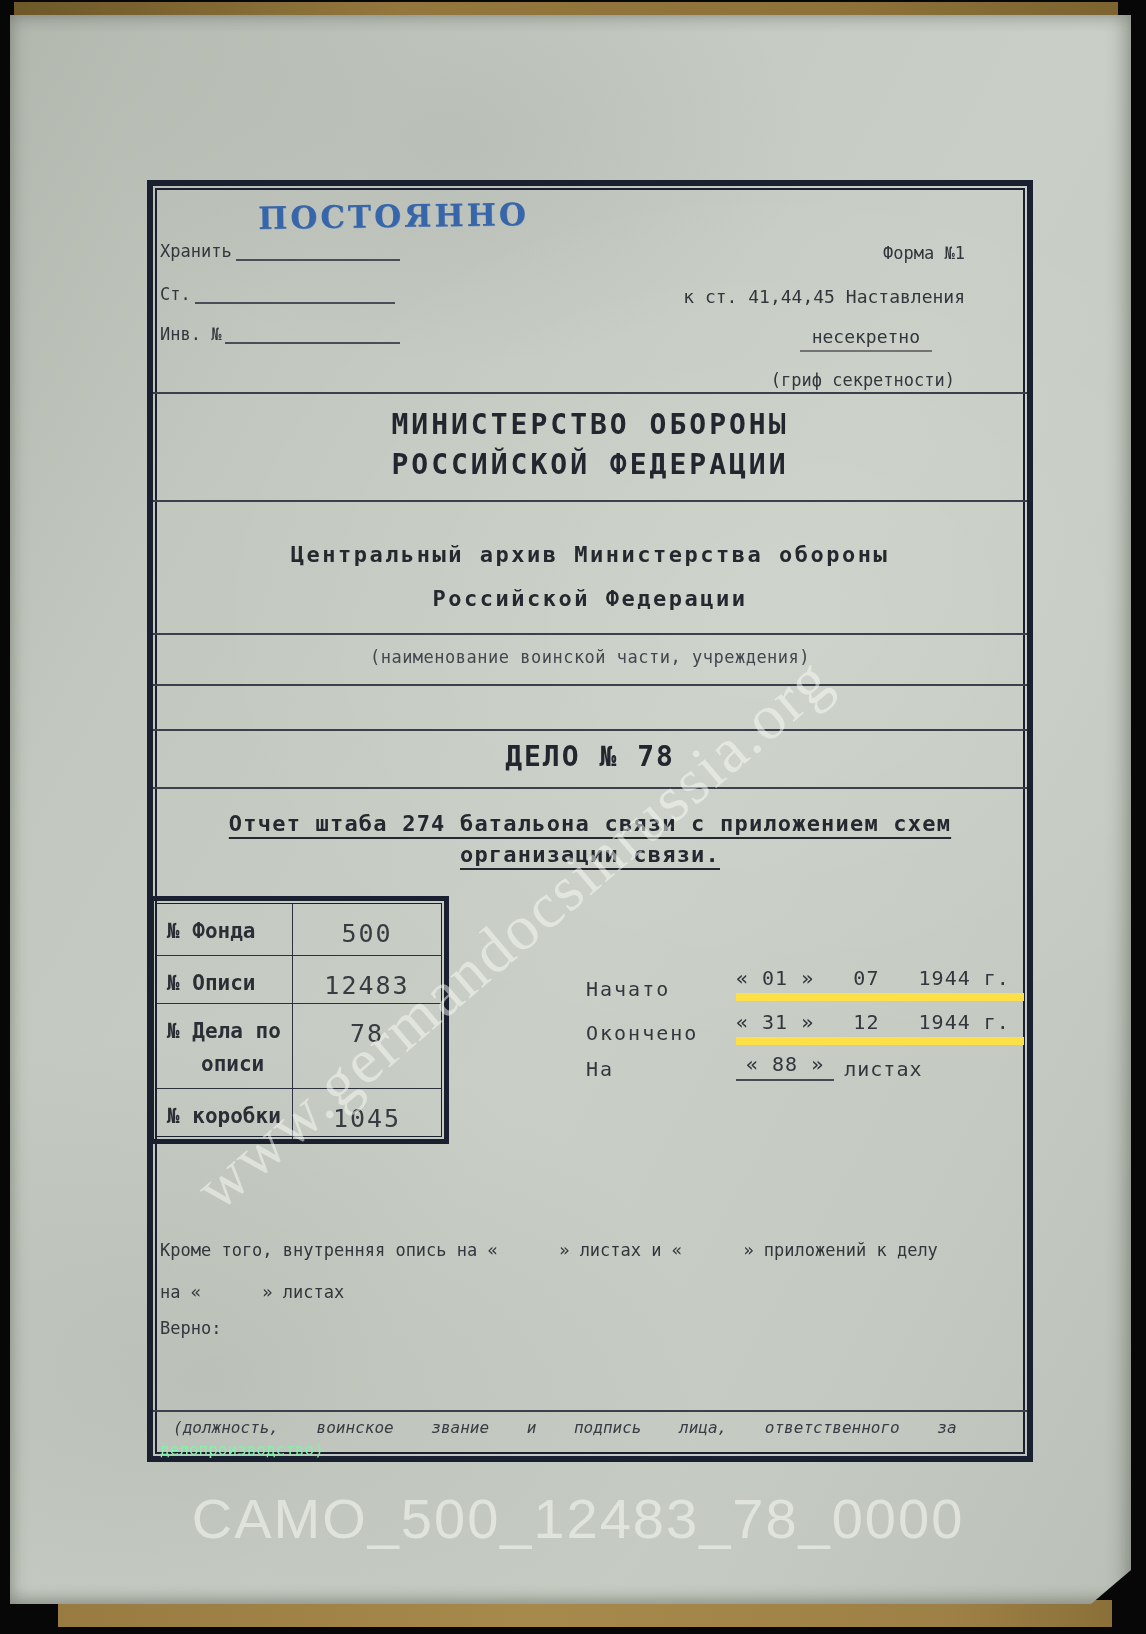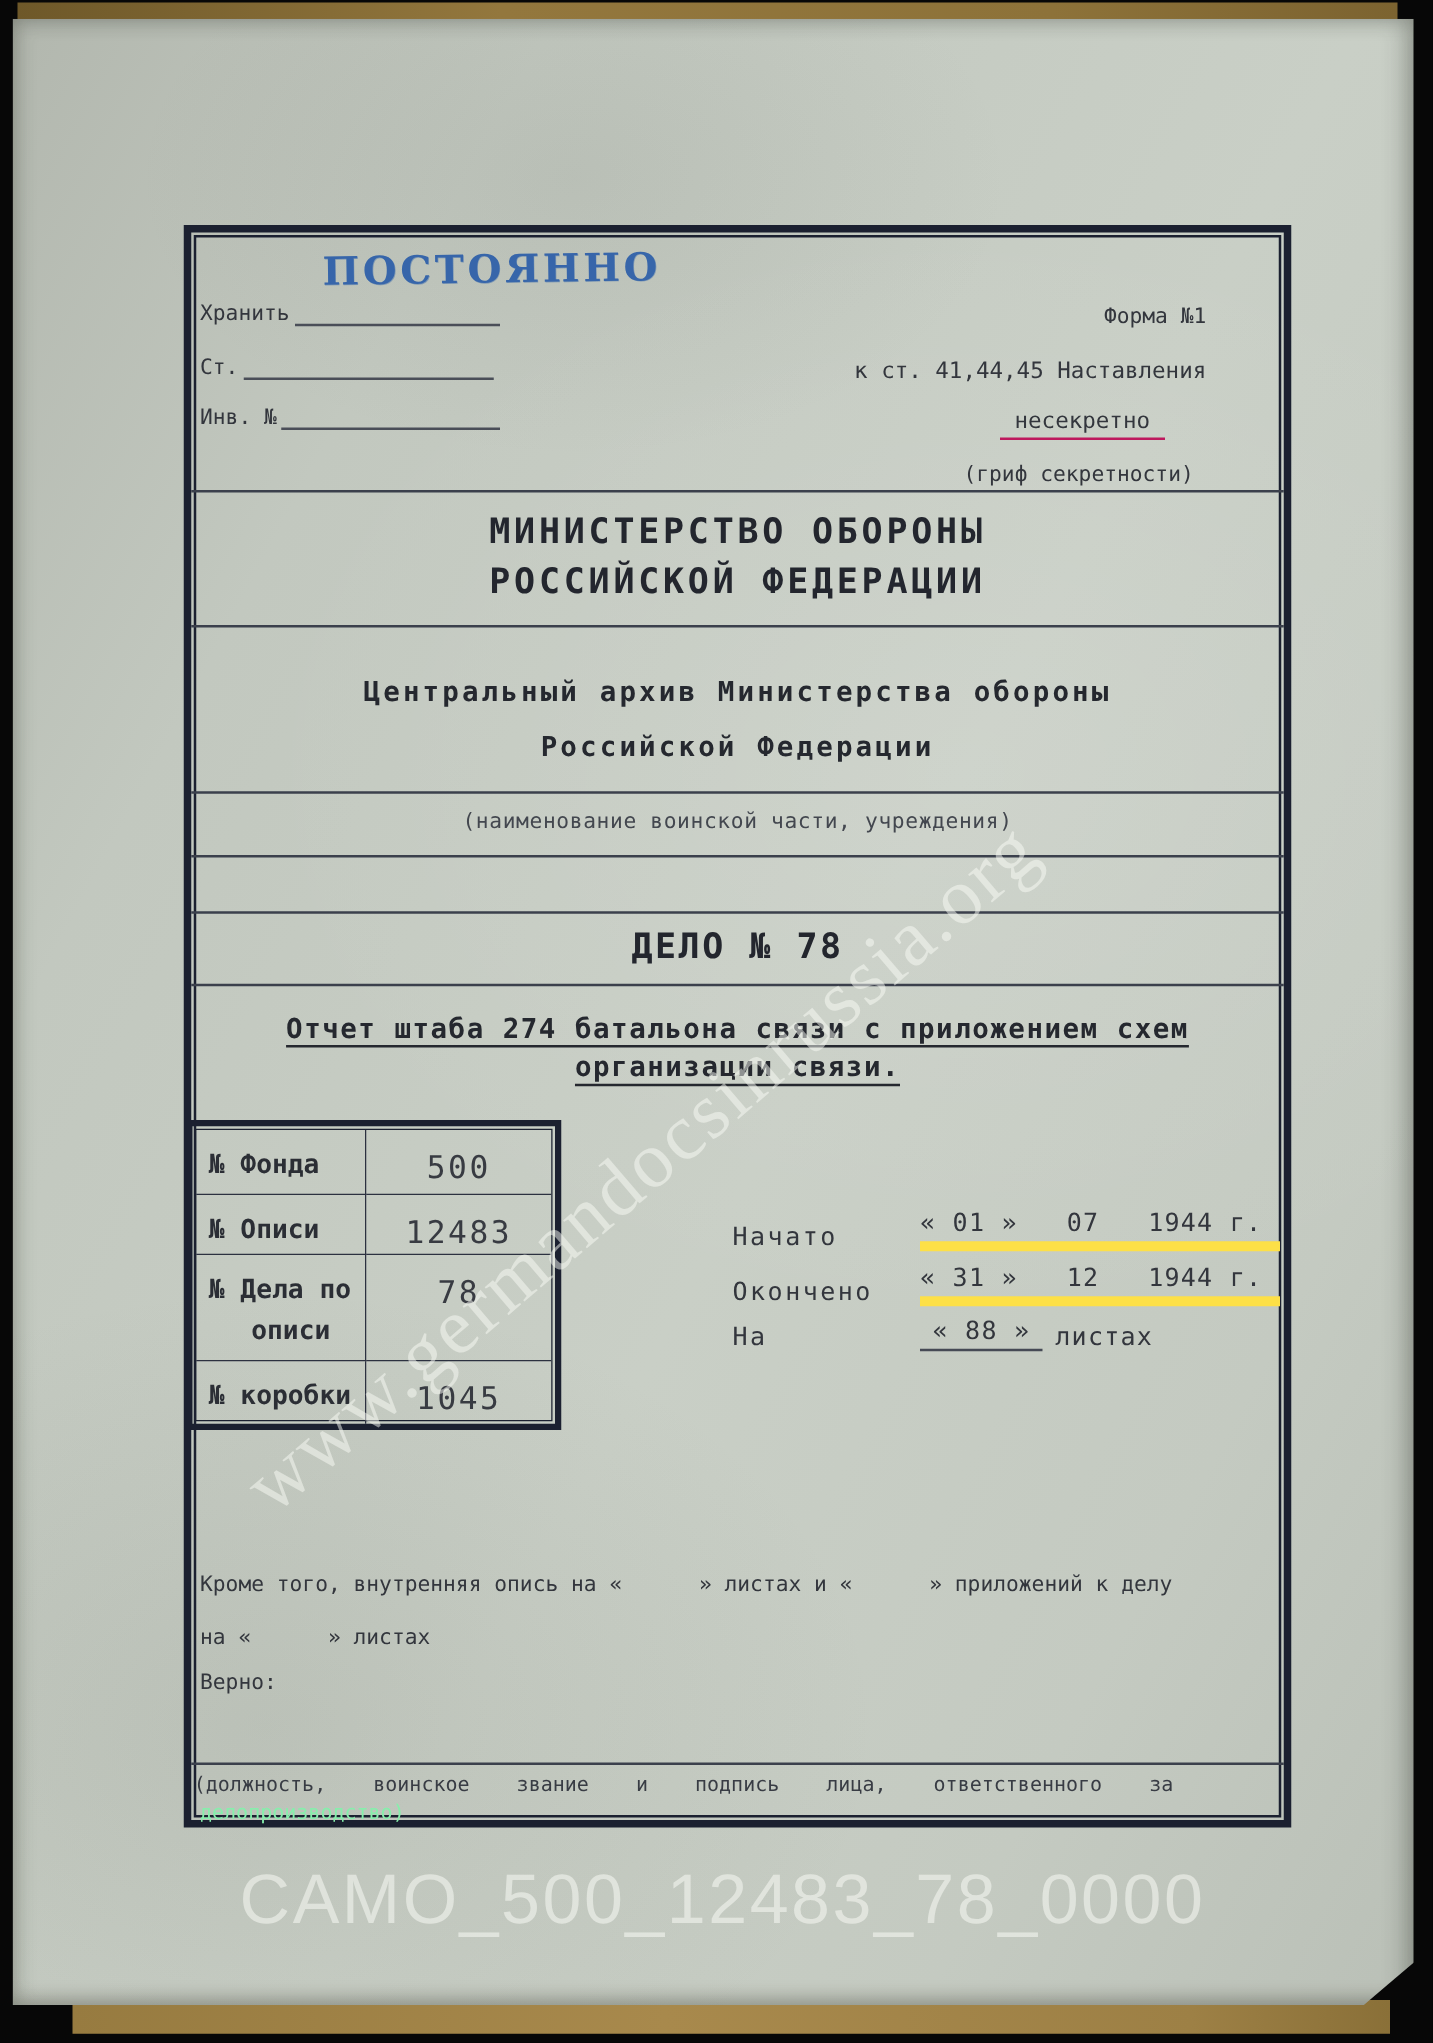--- a/index.html
+++ b/index.html
@@ -41,21 +41,21 @@
     position:absolute; left:105px; top:12px;
     font-family:"DejaVu Serif", serif; font-weight:bold;
     font-size:31px; letter-spacing:3px; color:#2d5fa9;
     transform:rotate(-0.8deg); opacity:0.93; text-shadow:0.5px 0.5px 0 rgba(45,95,169,0.45);
   }
 
   .fld { position:absolute; display:flex; align-items:flex-end; font-size:17px; color:#33363d; }
   .fld .line { flex:1; border-bottom:2px solid #4a4e58; height:5px; margin-left:4px; }
 
   .rgt { position:absolute; font-size:18px; color:#33363d; white-space:nowrap; }
-  .underl { border-bottom:2px solid #be185d; padding:0 12px 3px; }
+  .underl { border-bottom:2px solid #737373; padding:0 12px 3px; }
 
   .h-ministry { font-size:28px; font-weight:bold; letter-spacing:3px; color:#23262e; }
   .h-archive  { font-size:22px; font-weight:bold; letter-spacing:2.5px; color:#25282f; }
   .h-caption  { font-size:17px; letter-spacing:0.5px; color:#43474f; }
   .h-delo     { font-size:28px; font-weight:bold; letter-spacing:2px; color:#23262e; }
   .h-subject  { font-size:22px; font-weight:bold; letter-spacing:1.2px; color:#25282f;
                 text-decoration:underline; text-underline-offset:6px; text-decoration-thickness:2px; }
 
   
   .ft { position:absolute; left:-4px; top:710px; width:300px; height:248px;
@@ -73,23 +73,23 @@
   
   .dt-row { position:absolute; left:397px; display:flex; align-items:flex-end;
             font-size:20px; color:#33363d;margin-left:36px; }
   .dt-label { width:150px; letter-spacing:2px; }
   .dt-value { width:288px; border-bottom:8px solid #fde047; white-space:pre;
               letter-spacing:1px; padding-bottom:3px; }
   .dt-sheets { border-bottom:2px solid #464a55; white-space:pre; letter-spacing:1px;
                padding:0 10px 3px; }
   .dt-suffix { margin-left:10px; letter-spacing:1px; }
 
-  .note { position:absolute; left:7px; font-size:17px; color:#33363d; white-space:pre;margin-top:18px; }
-  .sig-cap1 { position:absolute; left:2px; font-size:16px; color:#383c44;
-              word-spacing:28px; white-space:nowrap; }
+  .note { position:absolute; left:7px; font-size:17px; color:#33363d; white-space:pre; }
+  .sig-cap1 { position:absolute; left:20px; font-size:16px; color:#383c44;
+              word-spacing:28px; white-space:nowrap;font-style:italic; }
   .sig-cap2 { position:absolute; left:7px; font-size:16px; color:#86efac; }
 
   
   .wm-diag {
     position:absolute; left:205px; top:1160px; transform-origin:0 50%;
     transform:rotate(-40.5deg);
     font-family:"Liberation Serif", serif; font-size:64px; letter-spacing:2px;
     color:rgba(250,251,246,0.50); white-space:nowrap; z-index:40;
   }
   .wm-id {

